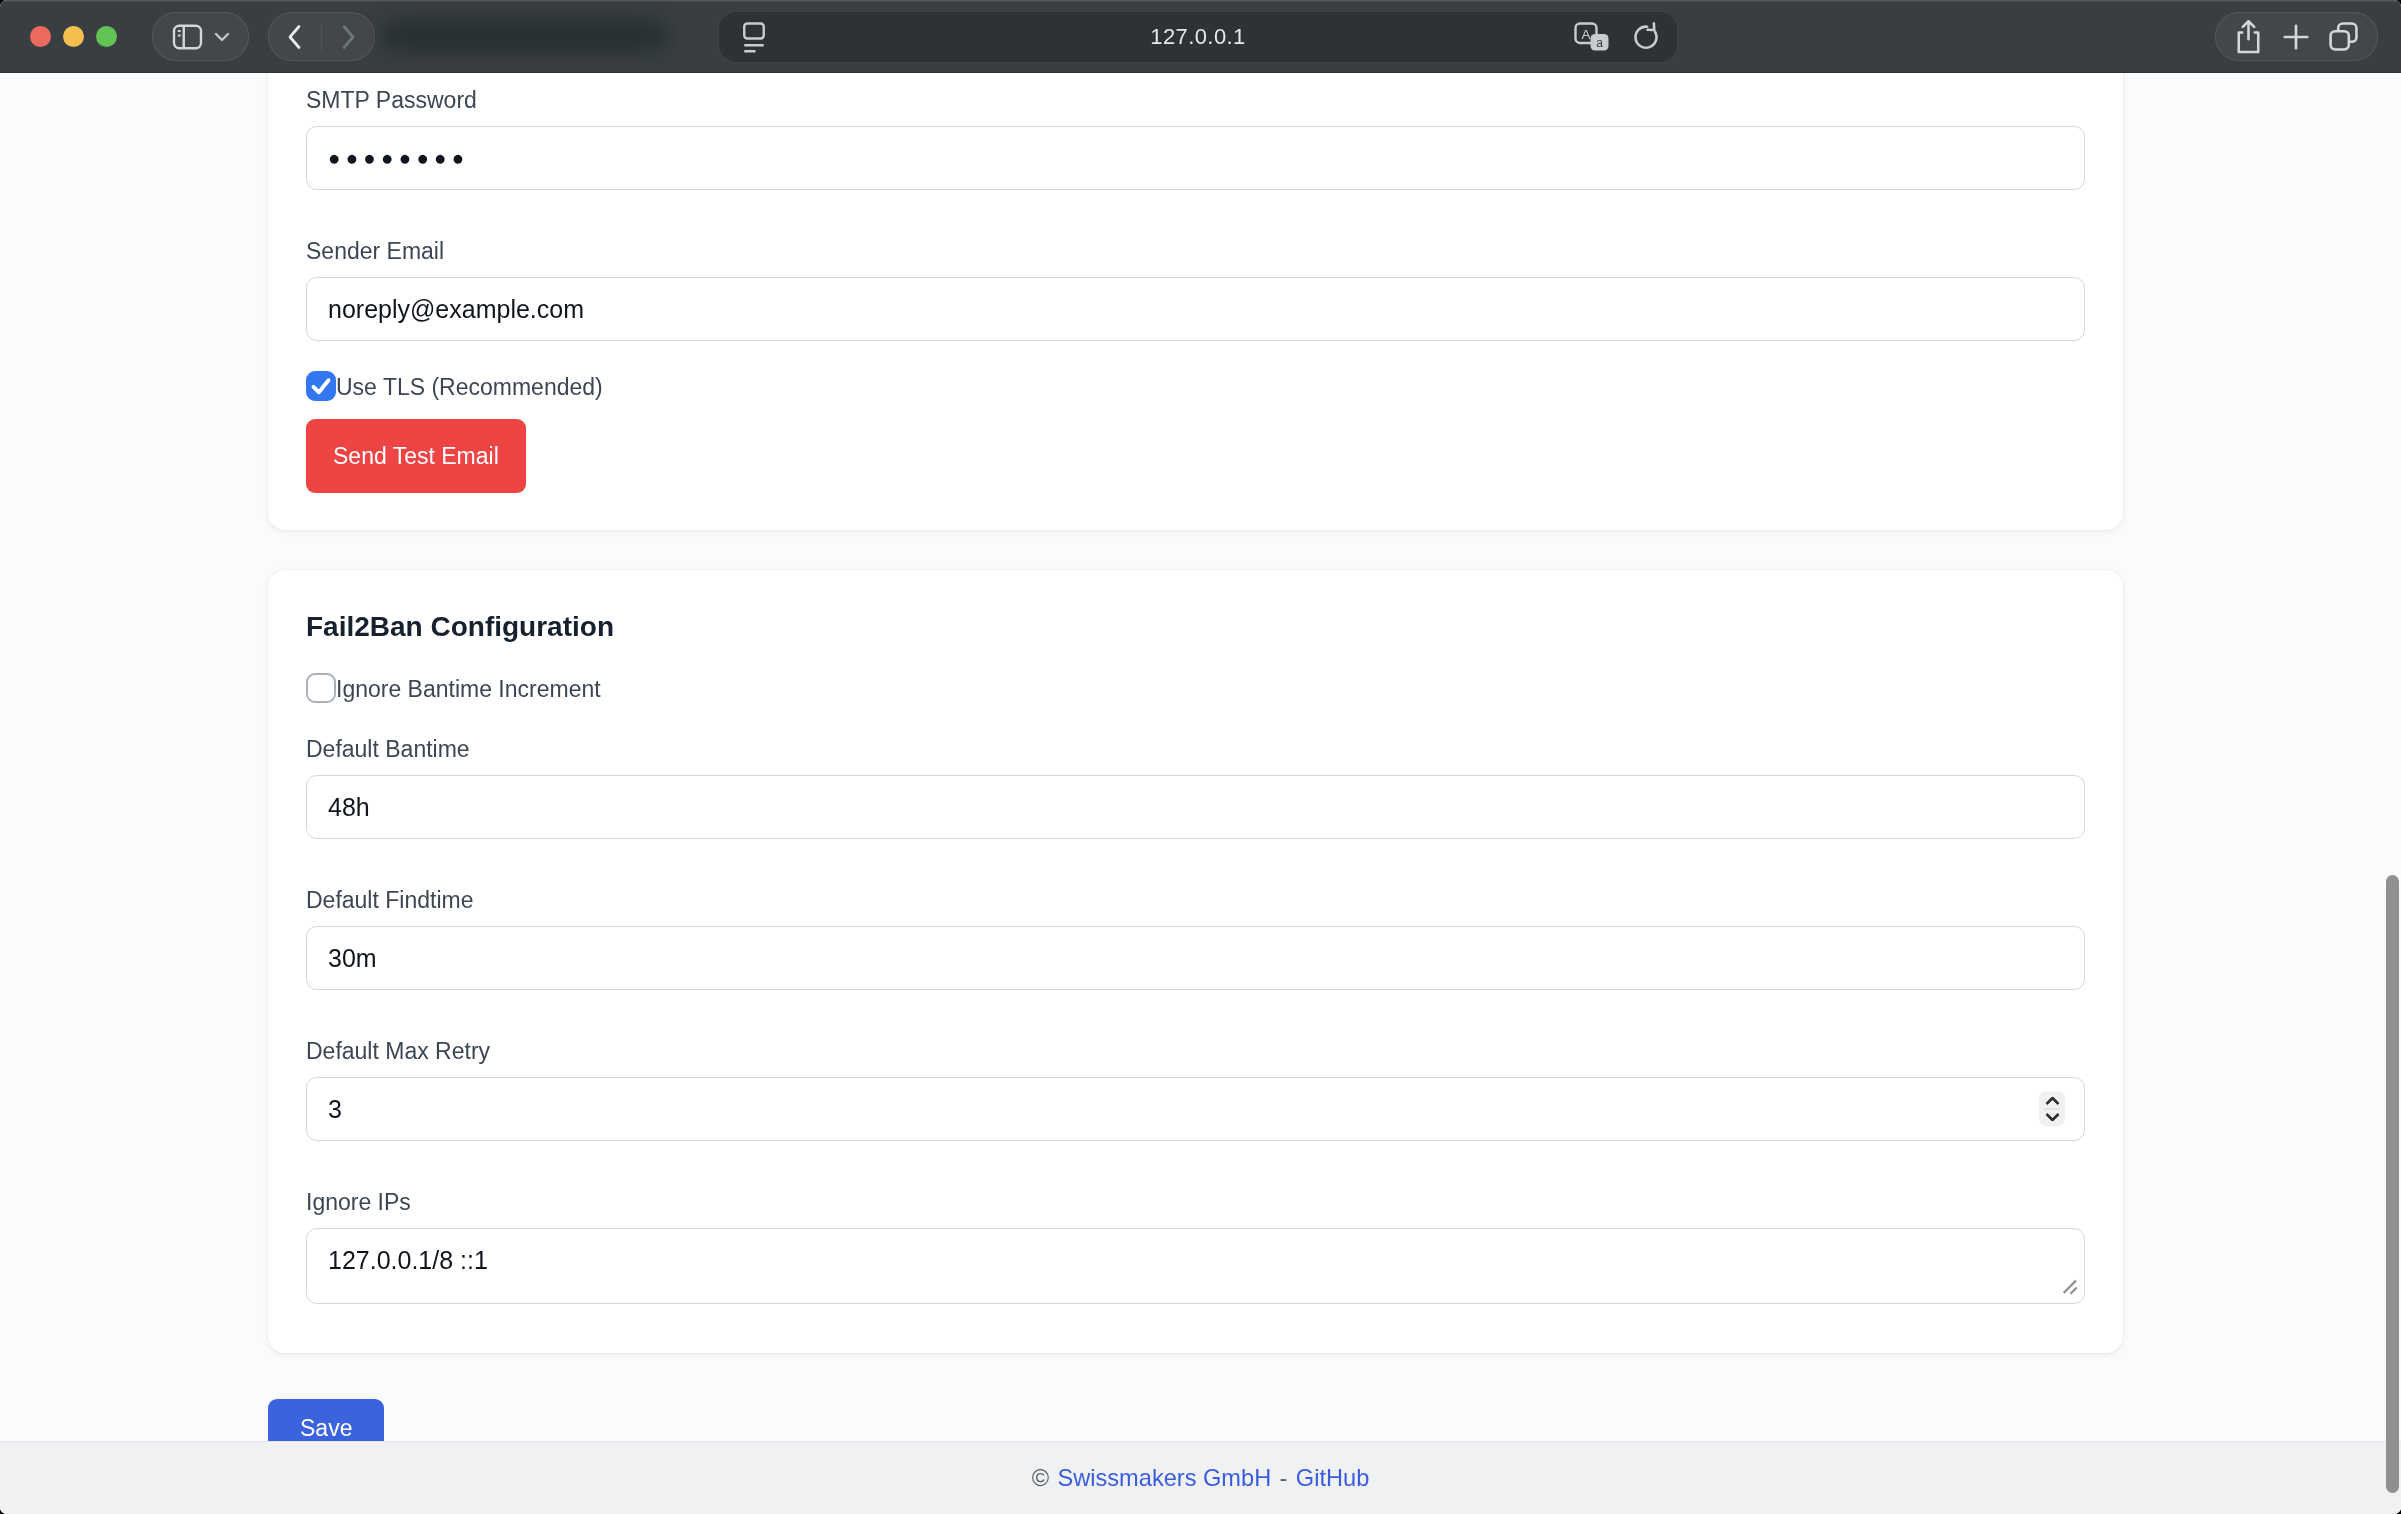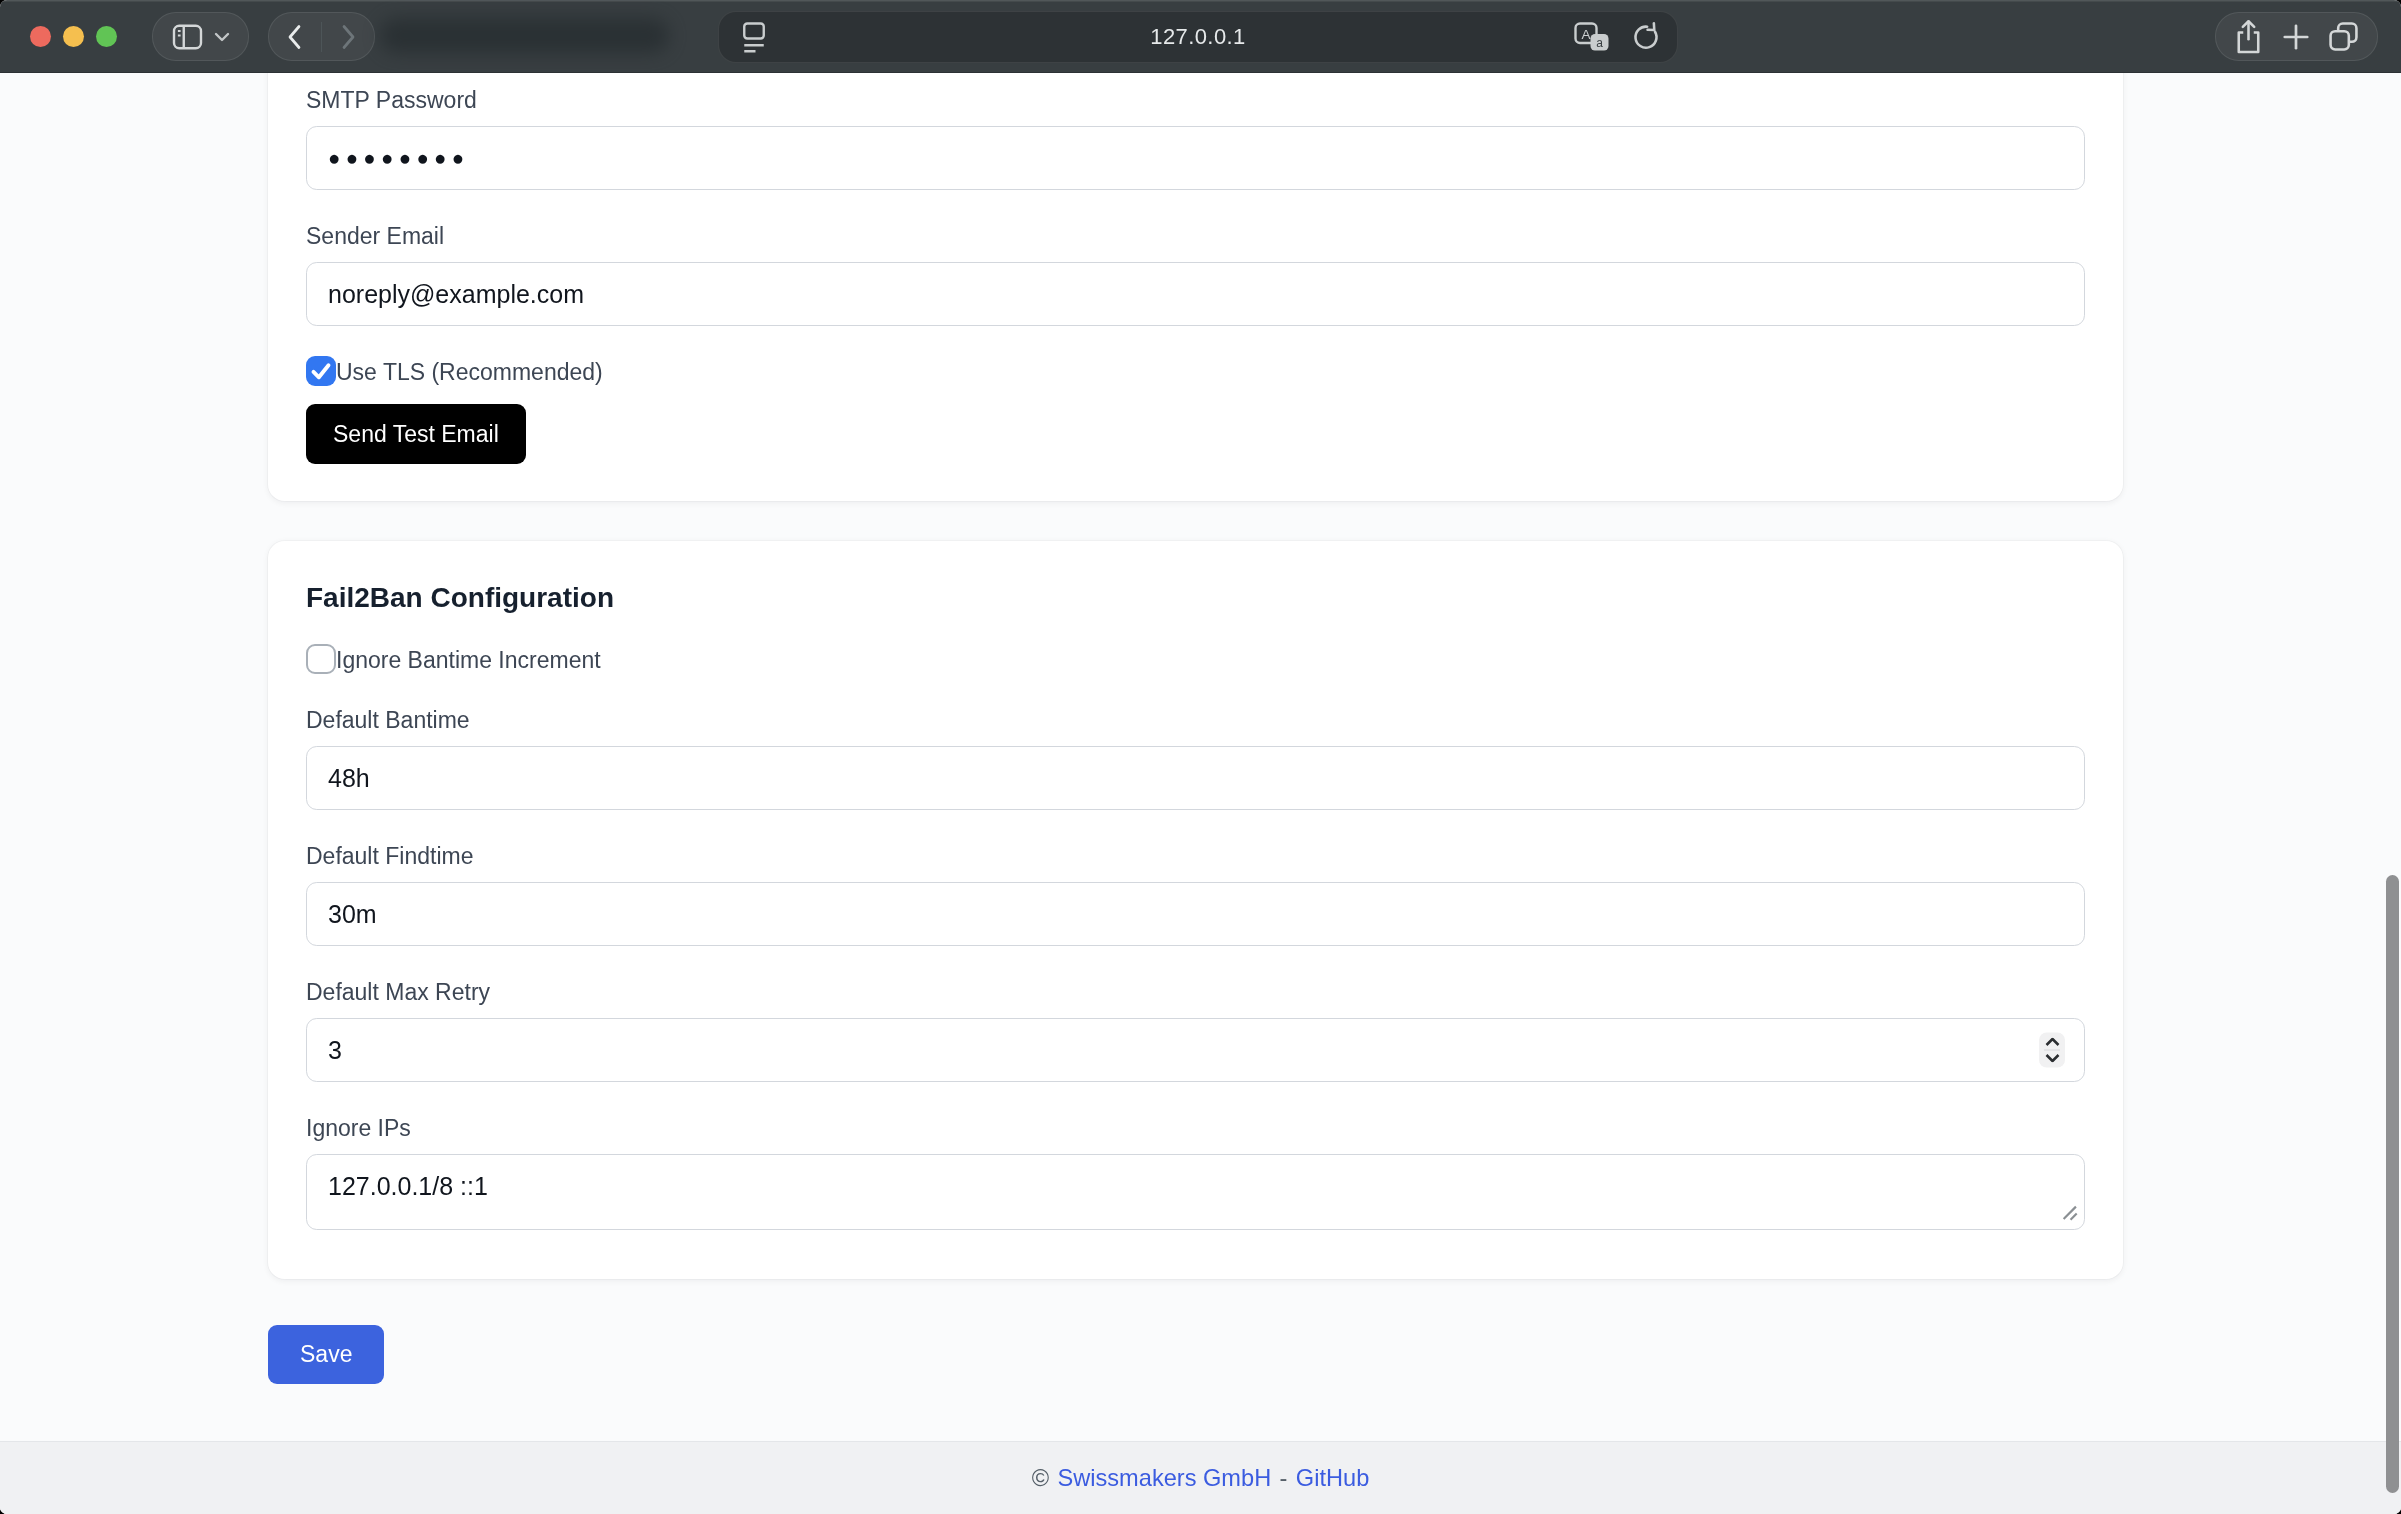--- a/index.html
+++ b/index.html
@@ -39,36 +39,36 @@
   
   .page { position: absolute; top: 73px; left: 0; right: 0; height: 1441px; background: #fafbfc; overflow: hidden; }
   .content { margin-left: 268px; width: 1855px; }
 
   .card { background: #fff; border-radius: 16.7px; box-shadow: 0 1.5px 6px rgba(16,24,40,.06), 0 0 0 0.8px rgba(16,24,40,.03);
           padding: 37px 38px; }
   .card1 { margin-top: -23px; padding-bottom: 37px; }
   .card2 { margin-top: 40px; padding-bottom: 49px; }
 
   .field-label { font-size: 23px; color: #3d4654; font-weight: 500; margin-bottom: 12px; }
-  .field-group { margin-bottom: 33px; }
+  .field-group { margin-bottom: 48px; }
   .text-input { width: 100%; height: 64px; border: 1.5px solid #d3d7dd; border-radius: 10.7px;
                 padding: 0 21px; font-size: 25px; color: #10151d; background: #fff; outline: none;
                 font-family: "Liberation Sans", "DejaVu Sans", sans-serif; }
   .password-input { font-size: 20.5px; letter-spacing: 5.3px; }
 
   .check-row { display: flex; align-items: flex-end; }
   .checkbox { width: 30px; height: 30px; border-radius: 9px; flex: 0 0 auto; position: relative; }
   .checkbox.checked { background: #3277f1; }
   .checkbox.unchecked { background: #fff; border: 2.3px solid #a9b0b8; }
   .checkbox svg { position: absolute; inset: 0; margin: auto; }
   .check-label { font-size: 23px; color: #3d4654; }
 
   .btn { border: none; cursor: pointer; border-radius: 9px; color: #fff; font-size: 23px;
          font-family: "Liberation Sans", "DejaVu Sans", sans-serif; }
-  .btn-dark { margin-top: 18px; height: 60px; padding: 14px 27px; background: #000000; }
+  .btn-dark { margin-top: 18px; height: 74px; padding: 14px 27px; background: #ef4444; }
   .btn-save { margin-top: 46px; height: 59px; padding: 0 32px; background: #3c63de; }
 
   .section-title { font-size: 28px; font-weight: 700; color: #16202e; margin: 4px 0 30px 0; }
   .cb-gap { margin-bottom: 33px; }
 
   .num-wrap { position: relative; }
   .stepper { position: absolute; right: 20px; top: 50%; transform: translateY(-50%);
              width: 26px; height: 35px; background: #f1f1f2; border-radius: 7.6px;
              display: flex; flex-direction: column; align-items: center; justify-content: center; }
   .stepper .sep { width: 16.7px; height: 1.5px; background: #d7d7d9; margin: 2.3px 0; }

